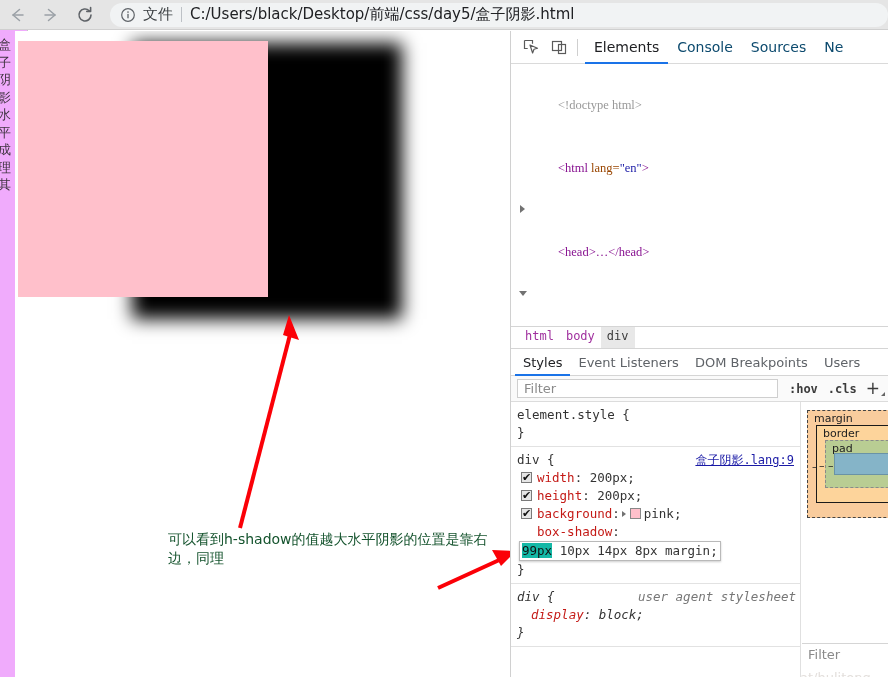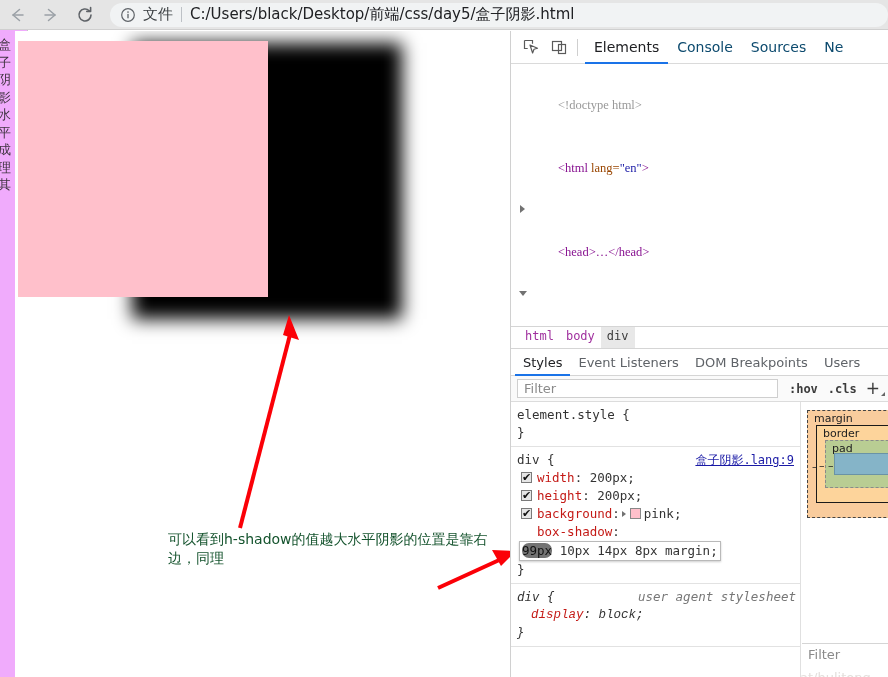--- a/index.html
+++ b/index.html
@@ -294,21 +294,21 @@
   }
   .shadow-editline {
     margin-left: 2px;
     background: #ffffff;
     border: 1px solid #b9b9b9;
     box-shadow: 0 1px 2px rgba(0,0,0,.2);
     display: inline-block;
     padding: 0 2px;
     white-space: nowrap;
   }
-  .sel-token { background: #737373; color: #111; border-radius: 7px; }
+  .sel-token { background: #14b8a6; color: #111; }
 
   .watermark {
     position: absolute;
     right: 4px; bottom: 4px;
     color: #dadada; font-size: 13px;
     font-family: "DejaVu Sans", sans-serif;
     white-space: nowrap;
     pointer-events: none;
   }
 
@@ -525,21 +525,21 @@
             <span class="shadow-editline"><span class="sel-token">99px</span><span class="val"> 10px 14px 8px margin;</span></span>
           </div>
           <div class="sel">}</div>
         </div>
 
         <div class="rule-block ua">
           <div>
             <span class="ua-label">user agent stylesheet</span>
             <span class="sel">div {</span>
           </div>
-          <div class="decl indent-nocb" style="padding-left:14px;font-family:Liberation Mono, monospace;">
+          <div class="decl indent-nocb" style="padding-left:14px;">
             <span class="prop">display</span><span class="val">: block;</span>
           </div>
           <div class="sel">}</div>
         </div>
 
         <div class="watermark">https://blog.csdn.net</div>
       </div>
 
       <div class="styles-side">
         <div class="bm-margin">

